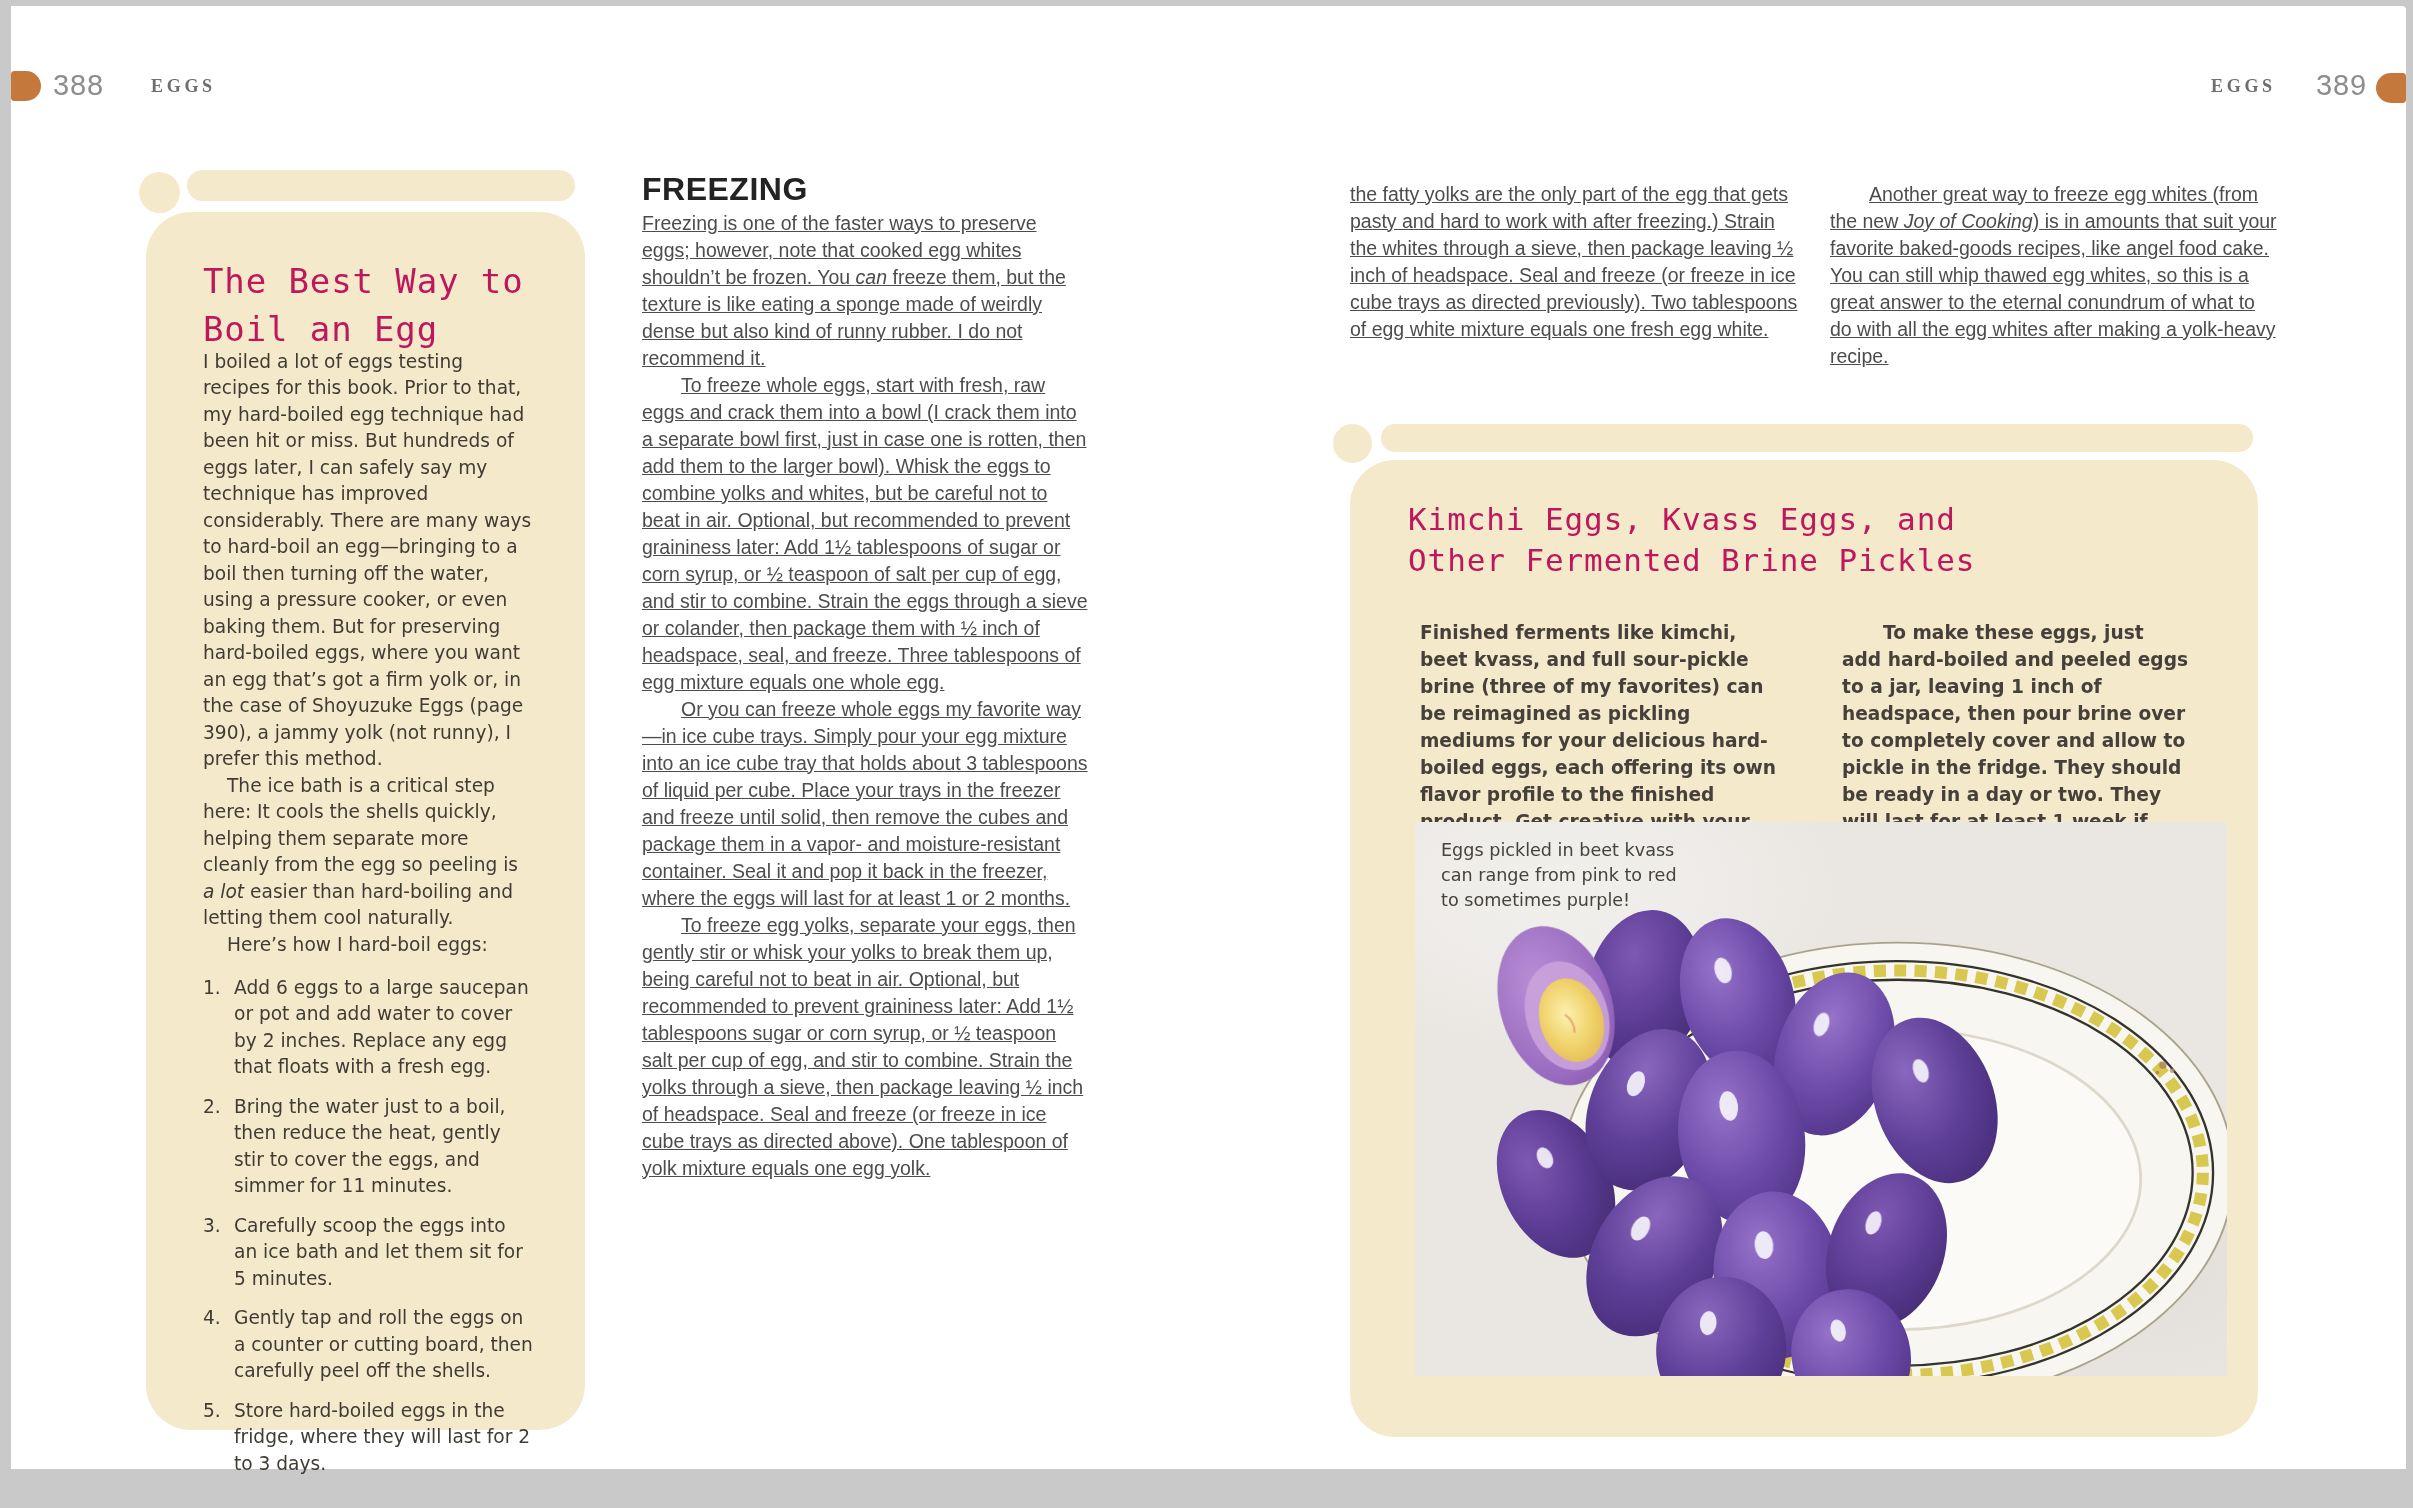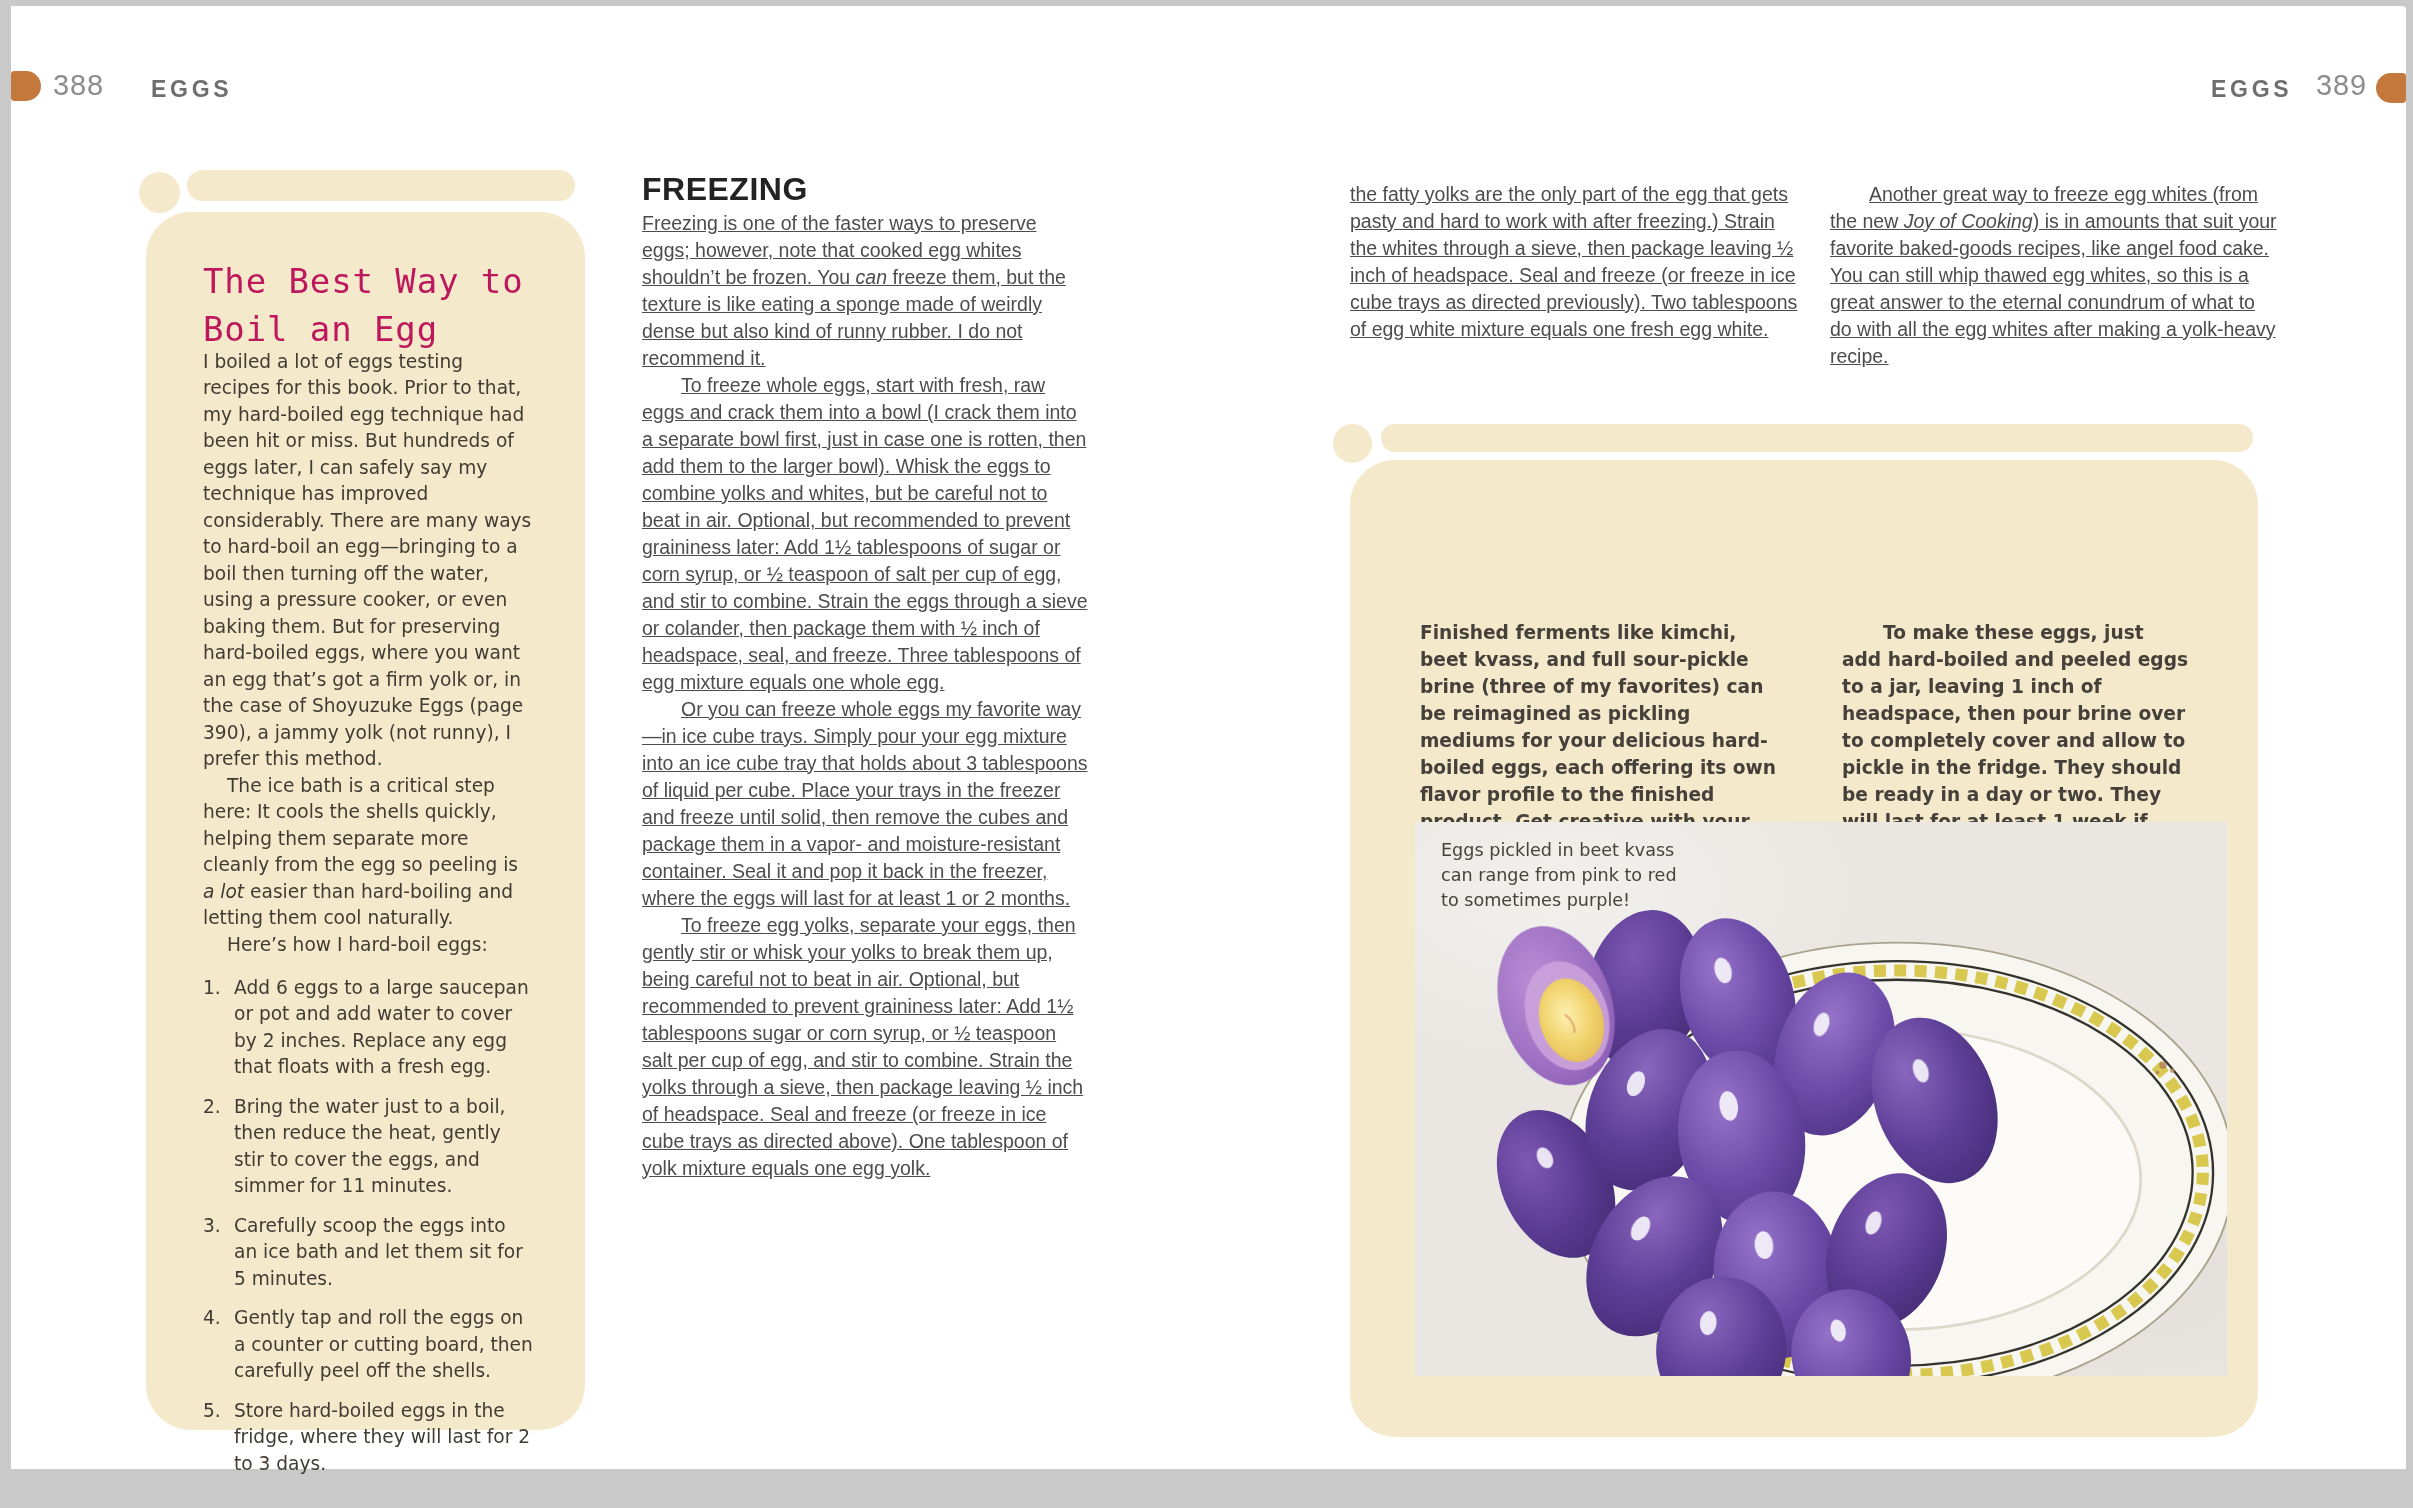--- a/index.html
+++ b/index.html
@@ -10,21 +10,21 @@
     position:relative;
     -webkit-font-smoothing:antialiased;
   }
   .stage{position:absolute;left:0;top:0;width:2413px;height:1508px;overflow:hidden;border-radius:26px;}
   .page-surface{
     position:absolute;left:11px;top:5.6px;right:7.4px;bottom:39px;
     background:#ffffff;
   }
   
   .pagenum{position:absolute;font-size:29px;color:#8d8d8d;font-weight:400;letter-spacing:0.9px;}
-  .runhead{position:absolute;font-size:23px;color:#6e6e6e;font-weight:700;letter-spacing:3.7px;}
+  .runhead{position:absolute;font-size:18px;color:#6e6e6e;font-weight:700;letter-spacing:3.7px;font-family:Liberation Serif, serif;}
   .tab{position:absolute;width:30px;height:30px;background:#c4783c;}
   .tab-left{left:0;top:65px;border-radius:3.7px 16px 16px 3.7px;}
   .tab-right{right:0;top:67px;border-radius:16px 3.7px 3.7px 16px;}
 
   
   .deco-circle{position:absolute;background:#f5e9cc;border-radius:50%;}
   .deco-pill{position:absolute;background:#f5e9cc;border-radius:16.7px;}
 
   
   .beige-box{position:absolute;background:#f5e9cc;border-radius:45px;}
@@ -149,20 +149,22 @@
       <p>the fatty yolks are the only part of the egg that gets pasty and hard to work with after freezing.) Strain the whites through a sieve, then package leaving ½ inch of headspace. Seal and freeze (or freeze in ice cube trays as directed previously). Two tablespoons of egg white mixture equals one fresh egg white.</p>
     </div>
     <div class="textcol" style="left:1819px;top:175px;width:447px;">
       <p class="ind"><span>Another great way to freeze egg whites (from the new </span><span class="italic">Joy of Cooking</span><span>) is in amounts that suit your favorite baked-goods recipes, like angel food cake. You can still whip thawed egg whites, so this is a great answer to the eternal conundrum of what to do with all the egg whites after making a yolk-heavy recipe.</span></p>
     </div>
 
     <span class="deco-circle" style="left:1322px;top:418px;width:39px;height:39px;"></span>
     <span class="deco-pill" style="left:1370px;top:418px;width:872px;height:28px;"></span>
 
     <div class="beige-box" style="left:1339px;top:454px;width:908px;height:977px;">
+      <div class="mono-title feature-title">Kimchi Eggs, Kvass Eggs, and
+Other Fermented Brine Pickles</div>
       <div class="feature-col" style="left:58px;width:385px;">
         <p>Finished ferments like kimchi, beet kvass, and full sour-pickle brine (three of my favorites) can be reimagined as pickling mediums for your delicious hard-boiled eggs, each offering its own flavor profile to the finished product. Get creative with your favorite pickling brines and see where that takes you!</p>
       </div>
       <div class="feature-col" style="left:480px;width:371px;">
         <p class="ind">To make these eggs, just add hard-boiled and peeled eggs to a jar, leaving 1 inch of headspace, then pour brine over to completely cover and allow to pickle in the fridge. They should be ready in a day or two. They will last for at least 1 week if kept under the brine.</p>
       </div>
 
       <div class="photo">
         <svg width="812" height="554" viewBox="0 0 875 597">
           <defs>

